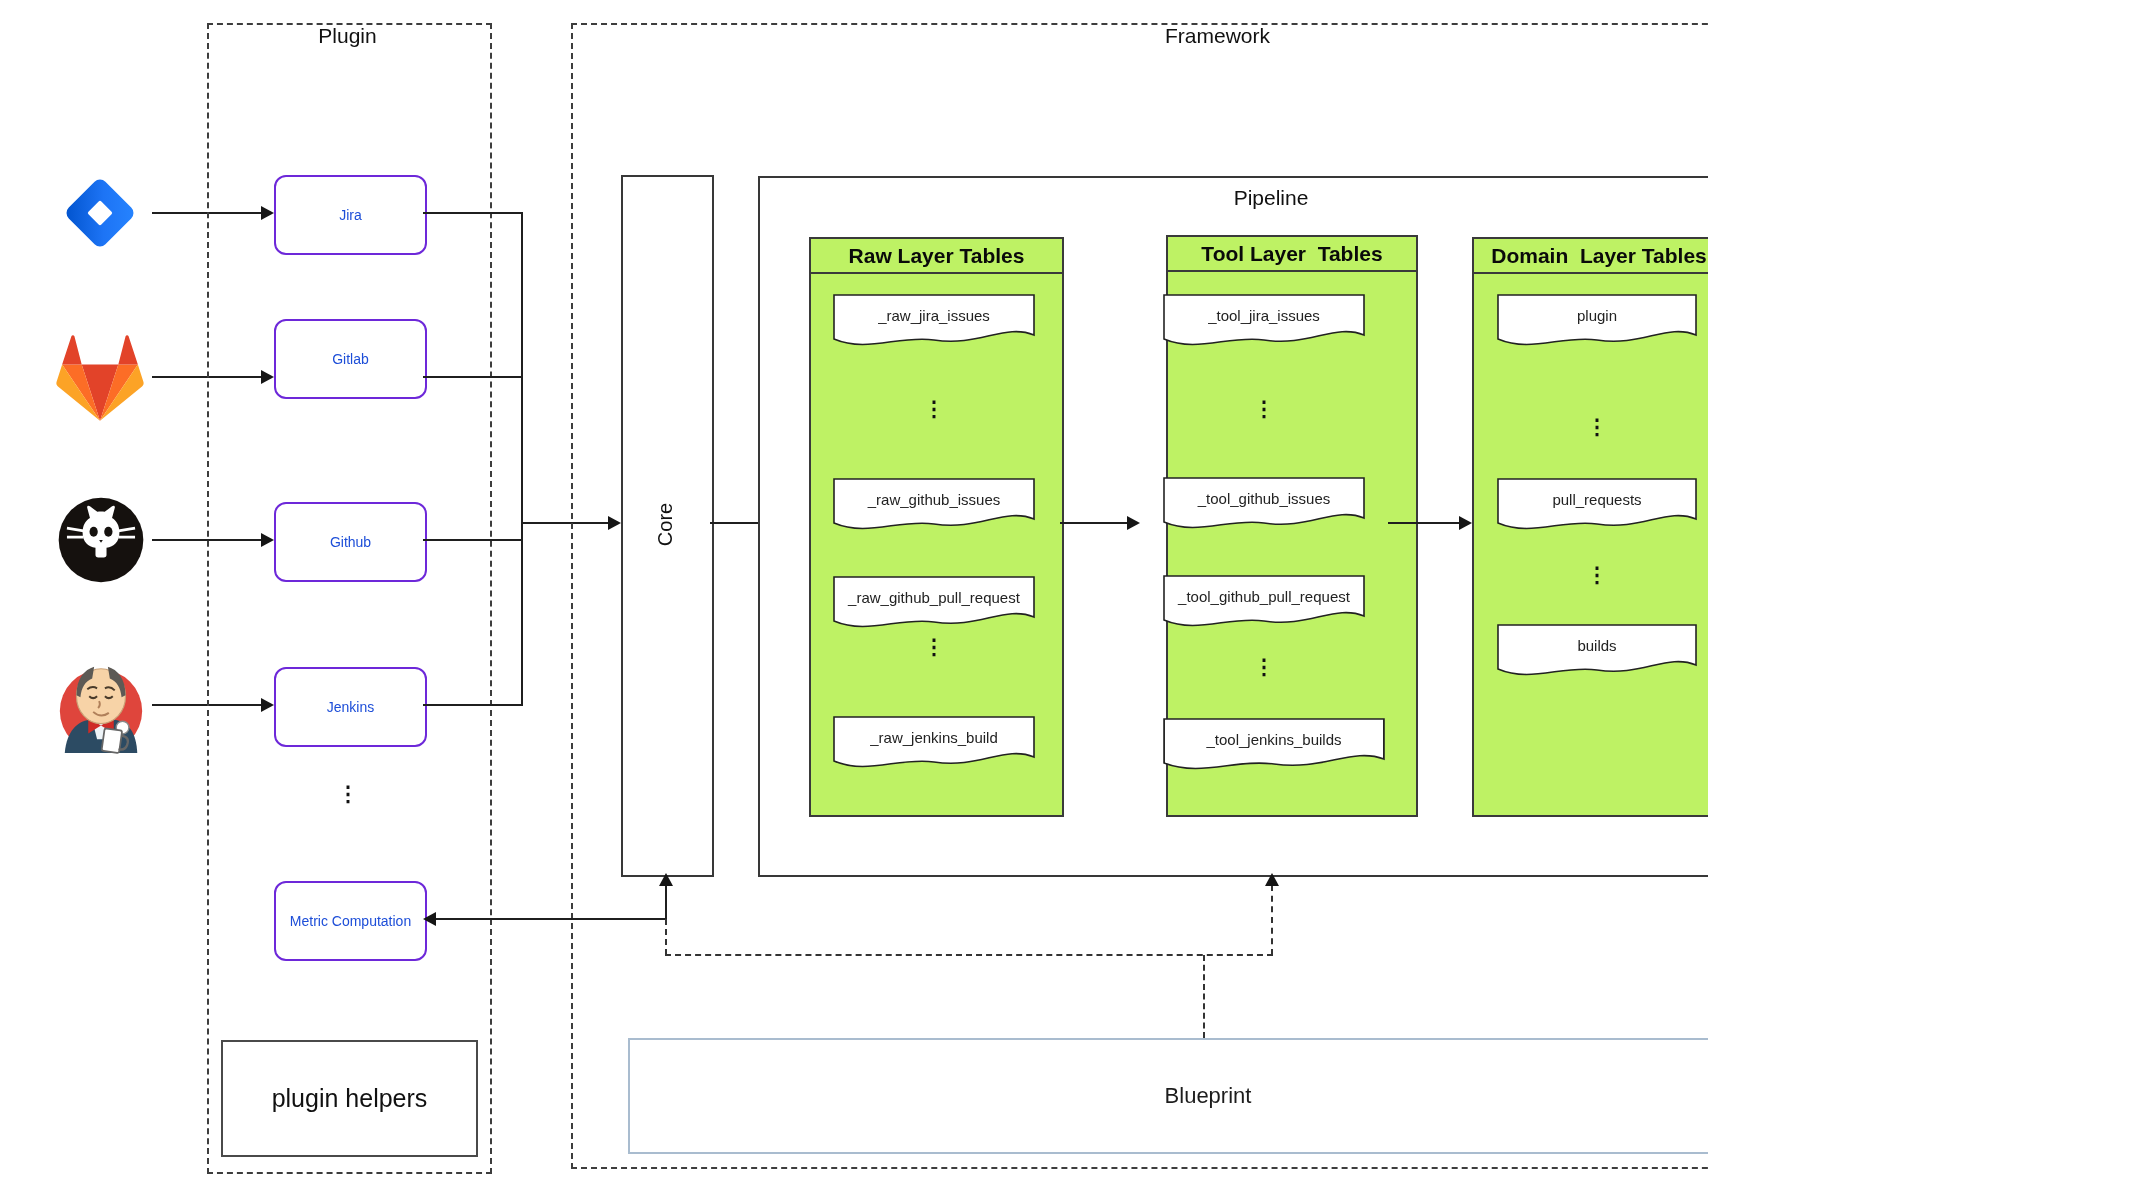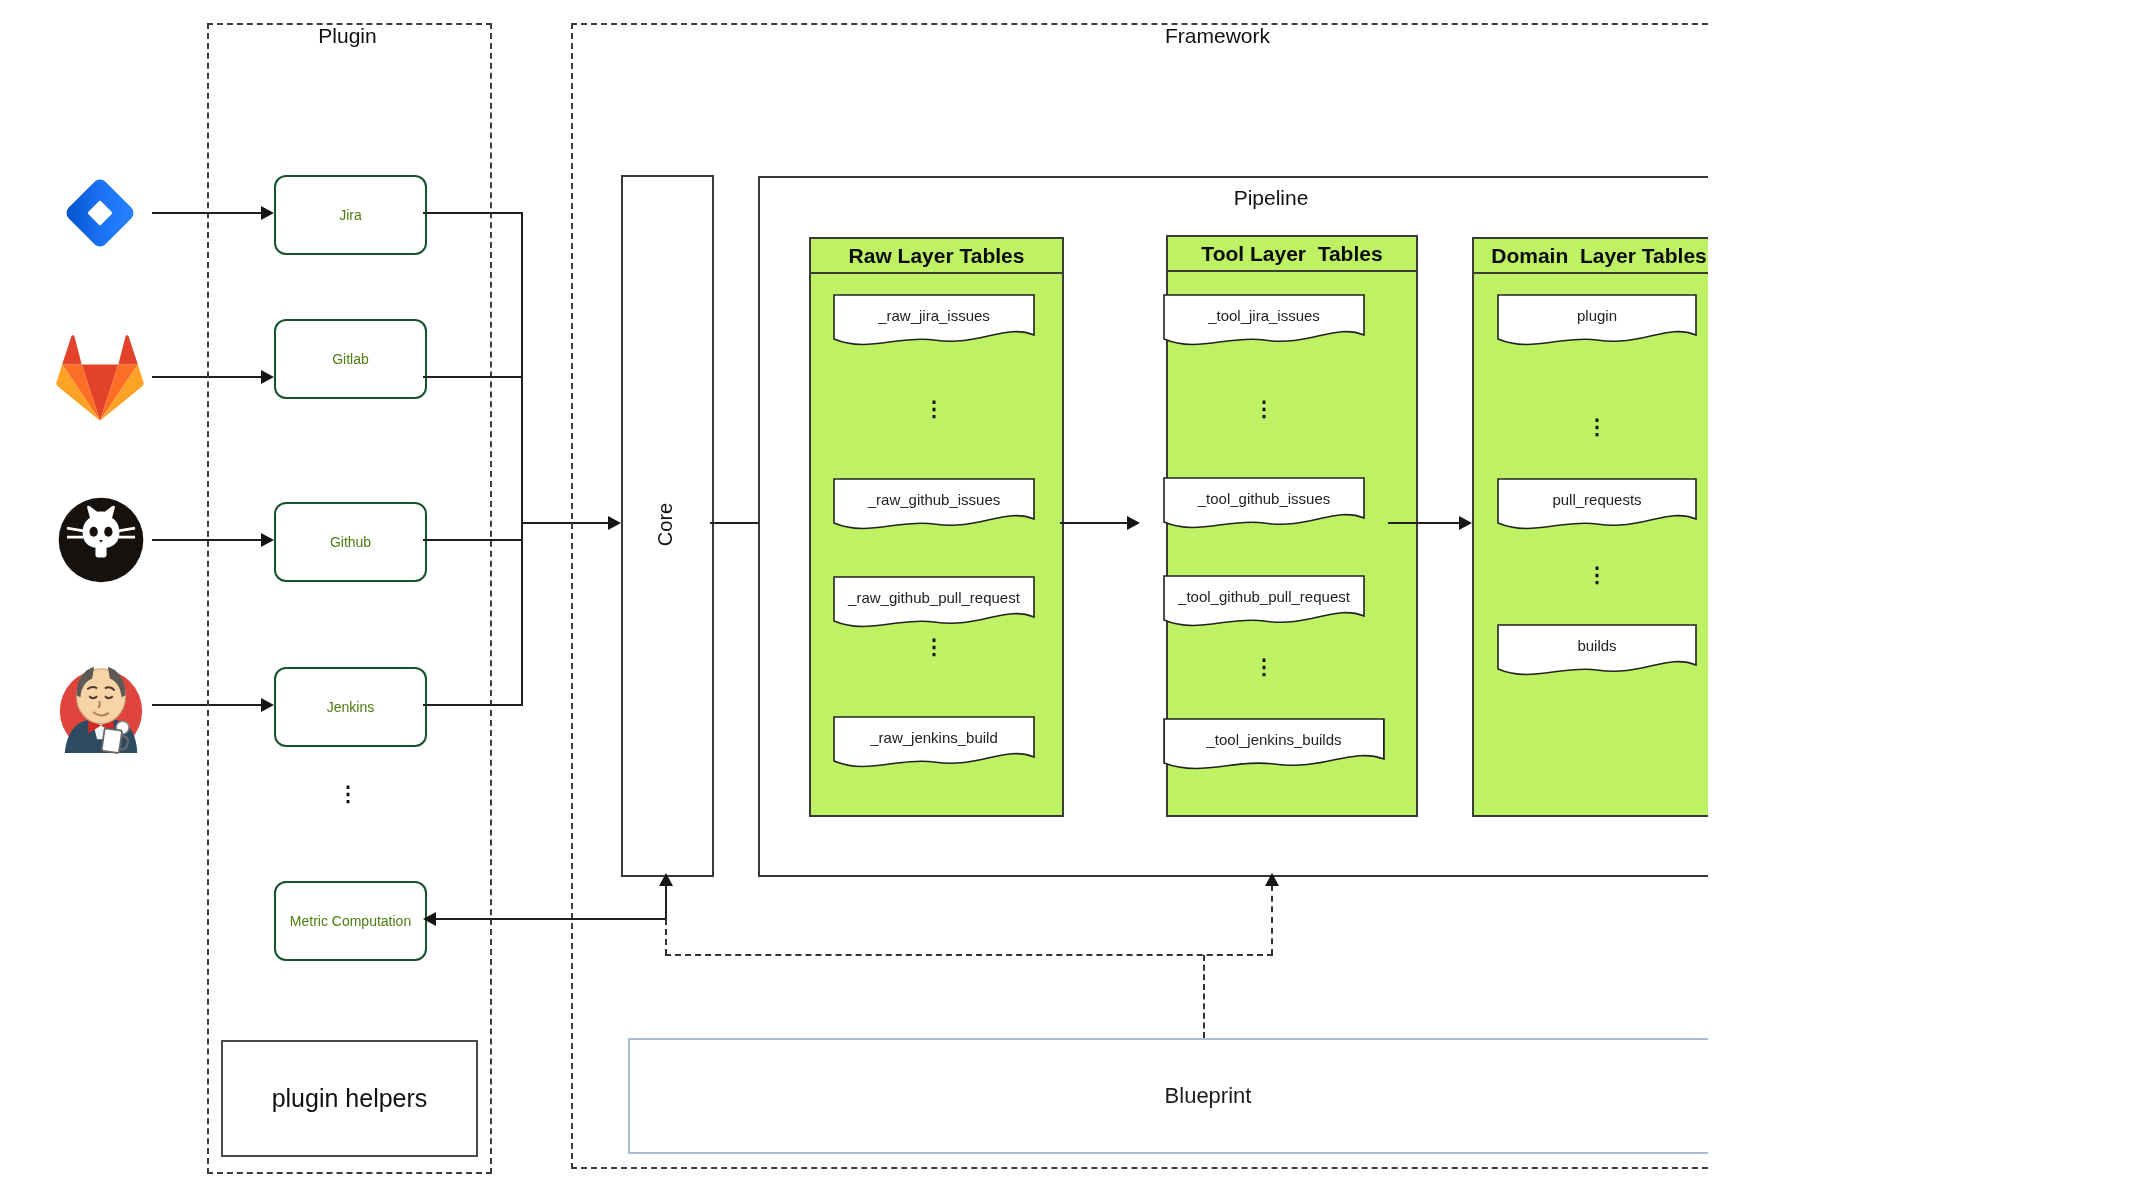--- a/index.html
+++ b/index.html
@@ -3,22 +3,22 @@
 <meta charset="utf-8">
 <style>
   html,body{margin:0;padding:0;background:#fff;}
   .stage{position:relative;width:1708px;height:1182px;background:#fff;overflow:hidden;
          font-family:"Liberation Sans",sans-serif;color:#1c1c1c;}
   
   .dbox{position:absolute;border:2px dashed #3d3d3d;background:transparent;}
   .panel-title{position:absolute;text-align:center;font-size:21px;color:#111;}
   
   .sbox{position:absolute;border:2px solid #383838;background:#fff;}
-  .node{position:absolute;border:2px solid #14532d;border-radius:12px;background:#fff;
-        display:flex;align-items:center;justify-content:center;font-size:14px;color:#4d7c0f;}
+  .node{position:absolute;border:2px solid #6d28d9;border-radius:12px;background:#fff;
+        display:flex;align-items:center;justify-content:center;font-size:14px;color:#1d4ed8;}
   
   .ln-h{position:absolute;height:2px;background:#1f1f1f;}
   .ln-v{position:absolute;width:2px;background:#1f1f1f;}
   .dl-h{position:absolute;height:0;border-top:2px dashed #333;}
   .dl-v{position:absolute;width:0;border-left:2px dashed #333;}
   
   .ah-r{position:absolute;width:0;height:0;border-top:7px solid transparent;
         border-bottom:7px solid transparent;border-left:13px solid #151515;}
   .ah-l{position:absolute;width:0;height:0;border-top:7px solid transparent;
         border-bottom:7px solid transparent;border-right:13px solid #151515;}

